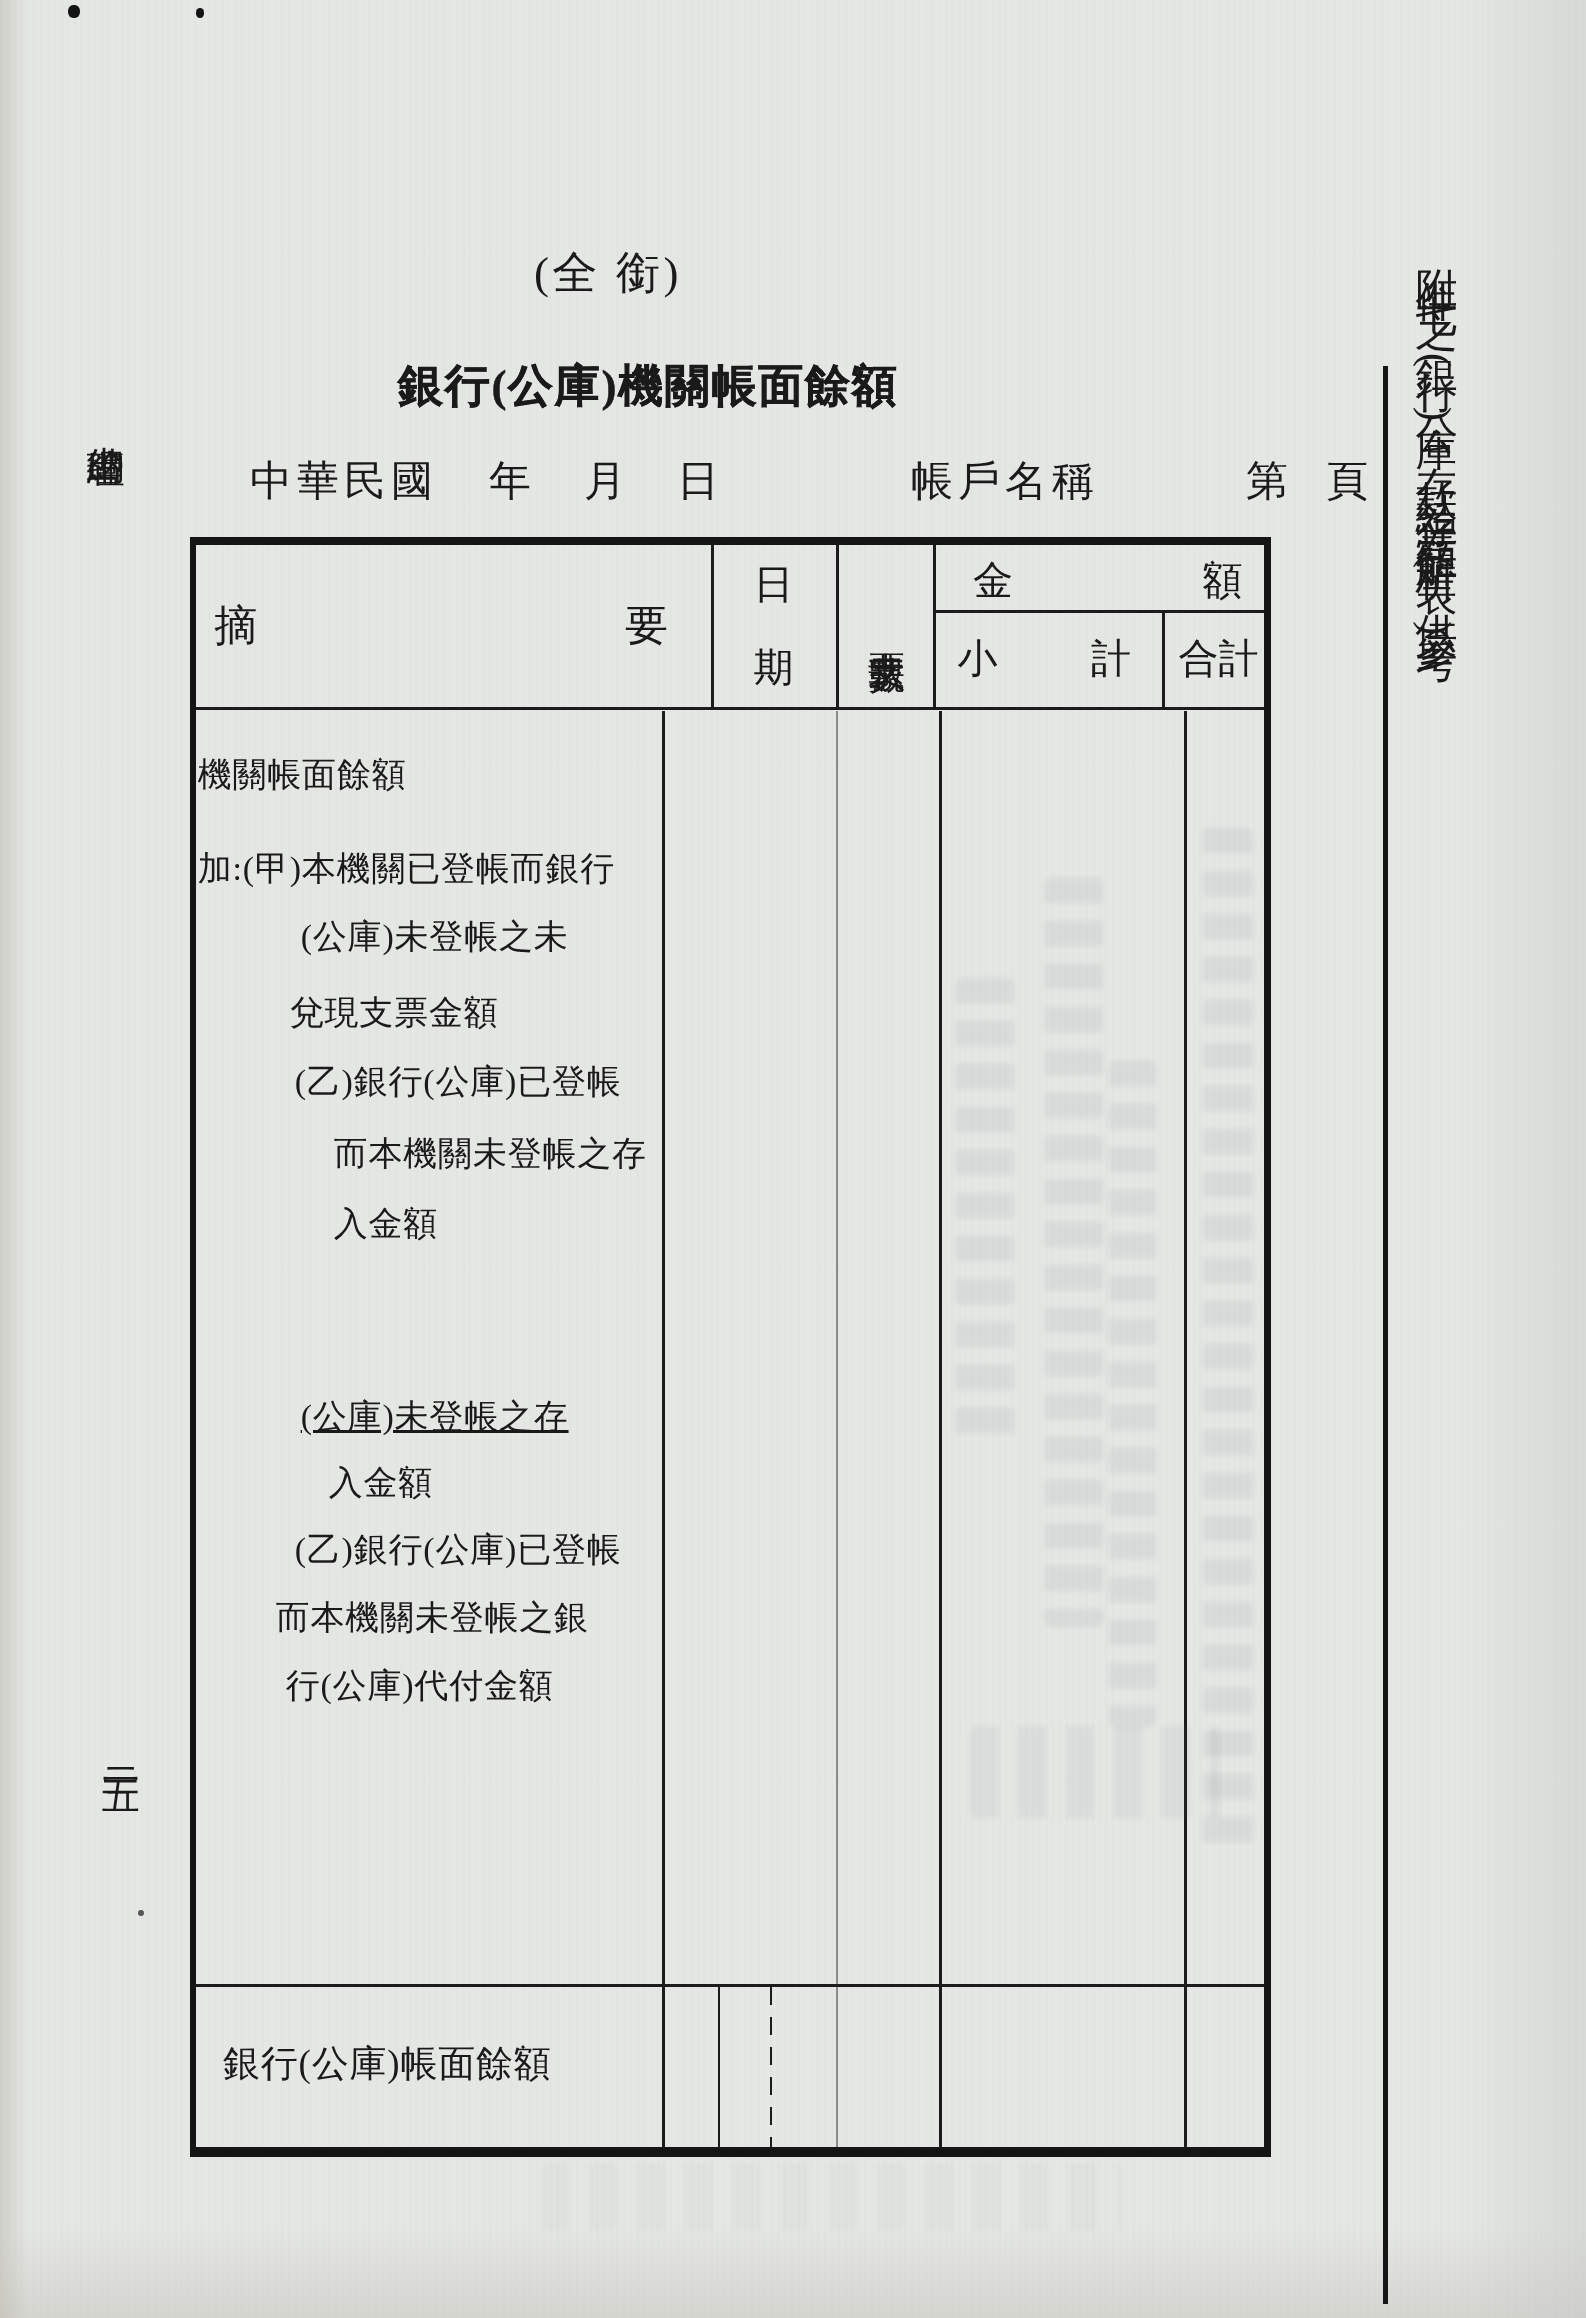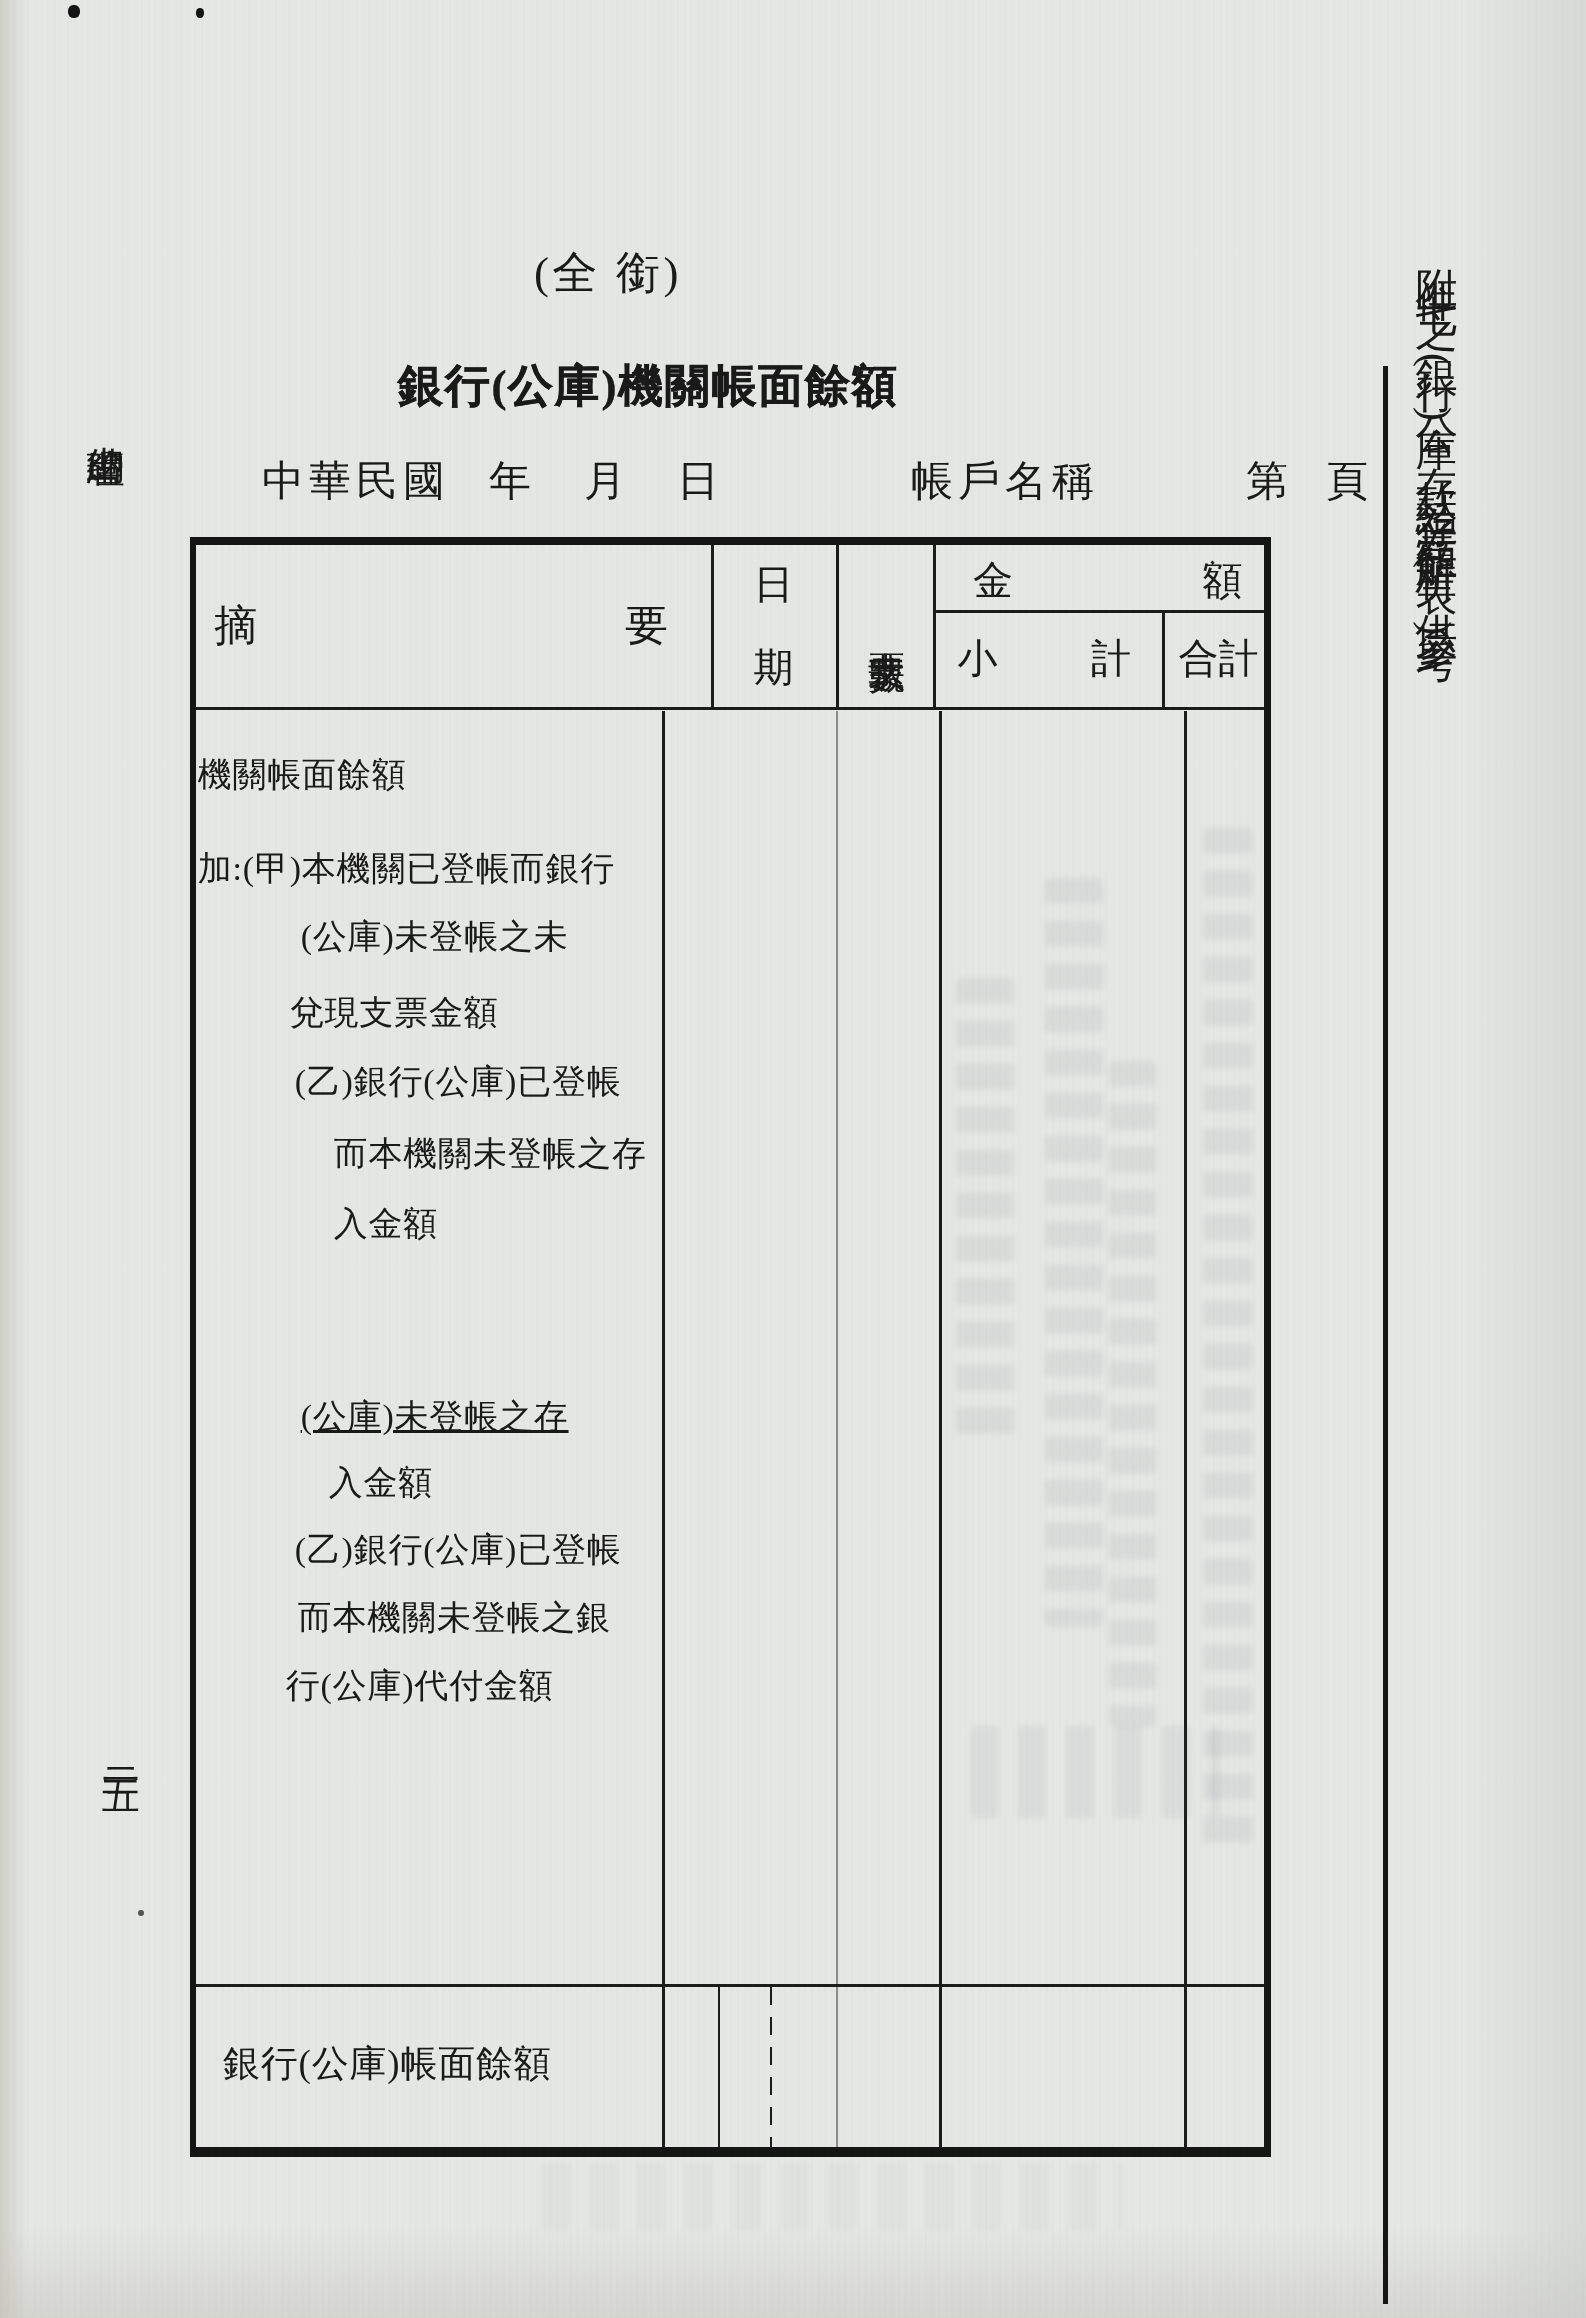--- a/index.html
+++ b/index.html
@@ -18,21 +18,21 @@
       linear-gradient(180deg, rgba(0,0,0,0) 96%, rgba(182,180,170,.35) 100%),
       repeating-linear-gradient(90deg, rgba(30,30,60,.012) 0 2.5px, rgba(0,0,0,0) 2.5px 6.7px);
   }
   .speck{position:absolute;background:#141414;border-radius:45%;}
 
   
   .org-line{position:absolute;left:534px;top:243px;font-size:45px;letter-spacing:3.3px;white-space:nowrap;}
   .main-title{position:absolute;left:398px;top:356px;font-size:45px;letter-spacing:1.7px;white-space:nowrap;font-weight:bold;-webkit-text-stroke:0.5px #1a1a1a;}
   .date-line{position:absolute;left:0;top:453px;width:1587px;height:50px;font-size:42px;}
   .date-line span{position:absolute;white-space:nowrap;}
-  .dl-era{left:262px;letter-spacing:5px;}
+  .dl-era{left:250px;letter-spacing:5px;}
   .dl-year{left:489px;}
   .dl-month{left:584px;}
   .dl-day{left:677px;}
   .dl-account{left:911px;letter-spacing:5px;}
   .dl-pageprefix{left:1246px;}
   .dl-pagesuffix{left:1326px;}
 
   
   .sheet{position:absolute;left:190px;top:537px;width:1068px;height:1602px;
     border-style:solid;border-color:#151515;border-width:8.3px 7.5px 10px 6.7px;}
@@ -54,21 +54,21 @@
   .r2{top:304px;}
   .r3{top:364px;margin-left:103px;margin-top:8px;}
   .r4{top:448px;margin-left:92px;}
   .r5{top:517px;margin-left:97px;}
   .r6{top:589px;margin-left:136px;}
   .r7{top:659px;margin-left:136px;}
   .r8{top:779px;}
   .r9{top:852px;margin-left:103px;text-decoration:underline;}
   .r10{top:918px;margin-left:131px;}
   .r11{top:985px;margin-left:97px;}
-  .r12{top:1053px;margin-left:100px;}
+  .r12{top:1053px;margin-left:78px;}
   .r13{top:1121px;margin-left:88px;}
   .closing-row{left:0;top:1442px;width:515px;height:154px;display:flex;align-items:center;padding-left:27px;box-sizing:border-box;font-size:37px;letter-spacing:0.8px;white-space:nowrap;}
 
   
   .ghost{position:absolute;border-radius:6.7px;filter:blur(2.5px);pointer-events:none;
     background:repeating-linear-gradient(180deg, rgba(88,94,110,.085) 0 25px, rgba(0,0,0,0) 25px 43px);}
   .ghost-h{background:repeating-linear-gradient(90deg, rgba(88,94,110,.07) 0 28px, rgba(0,0,0,0) 28px 48px);}
 
   
   .signatures{position:absolute;left:0;top:2180px;width:1587px;height:58px;font-size:42px;}

